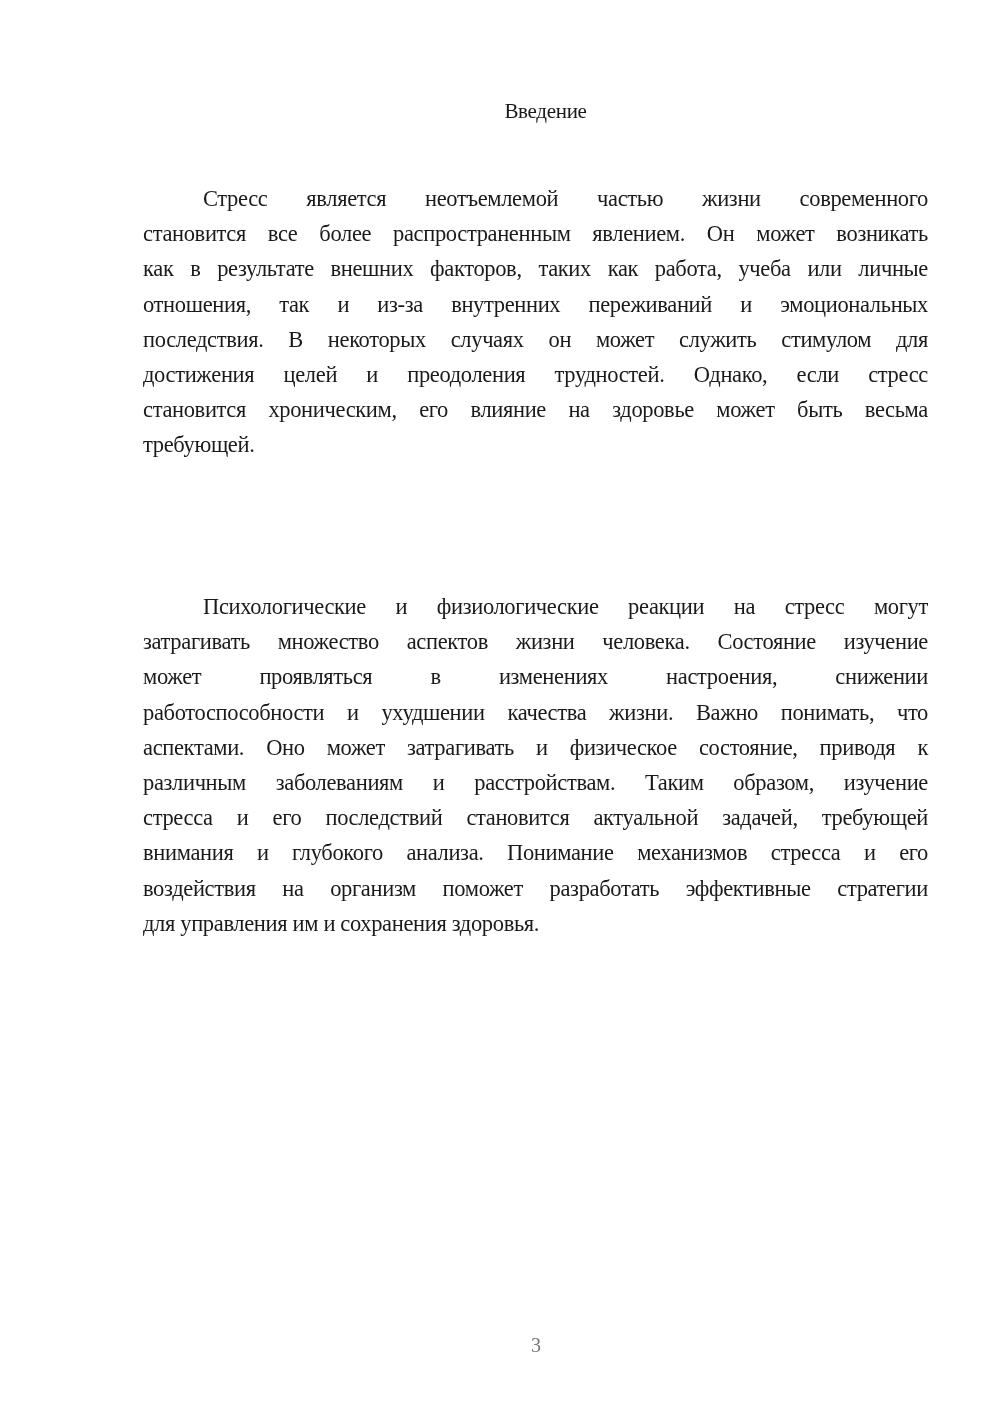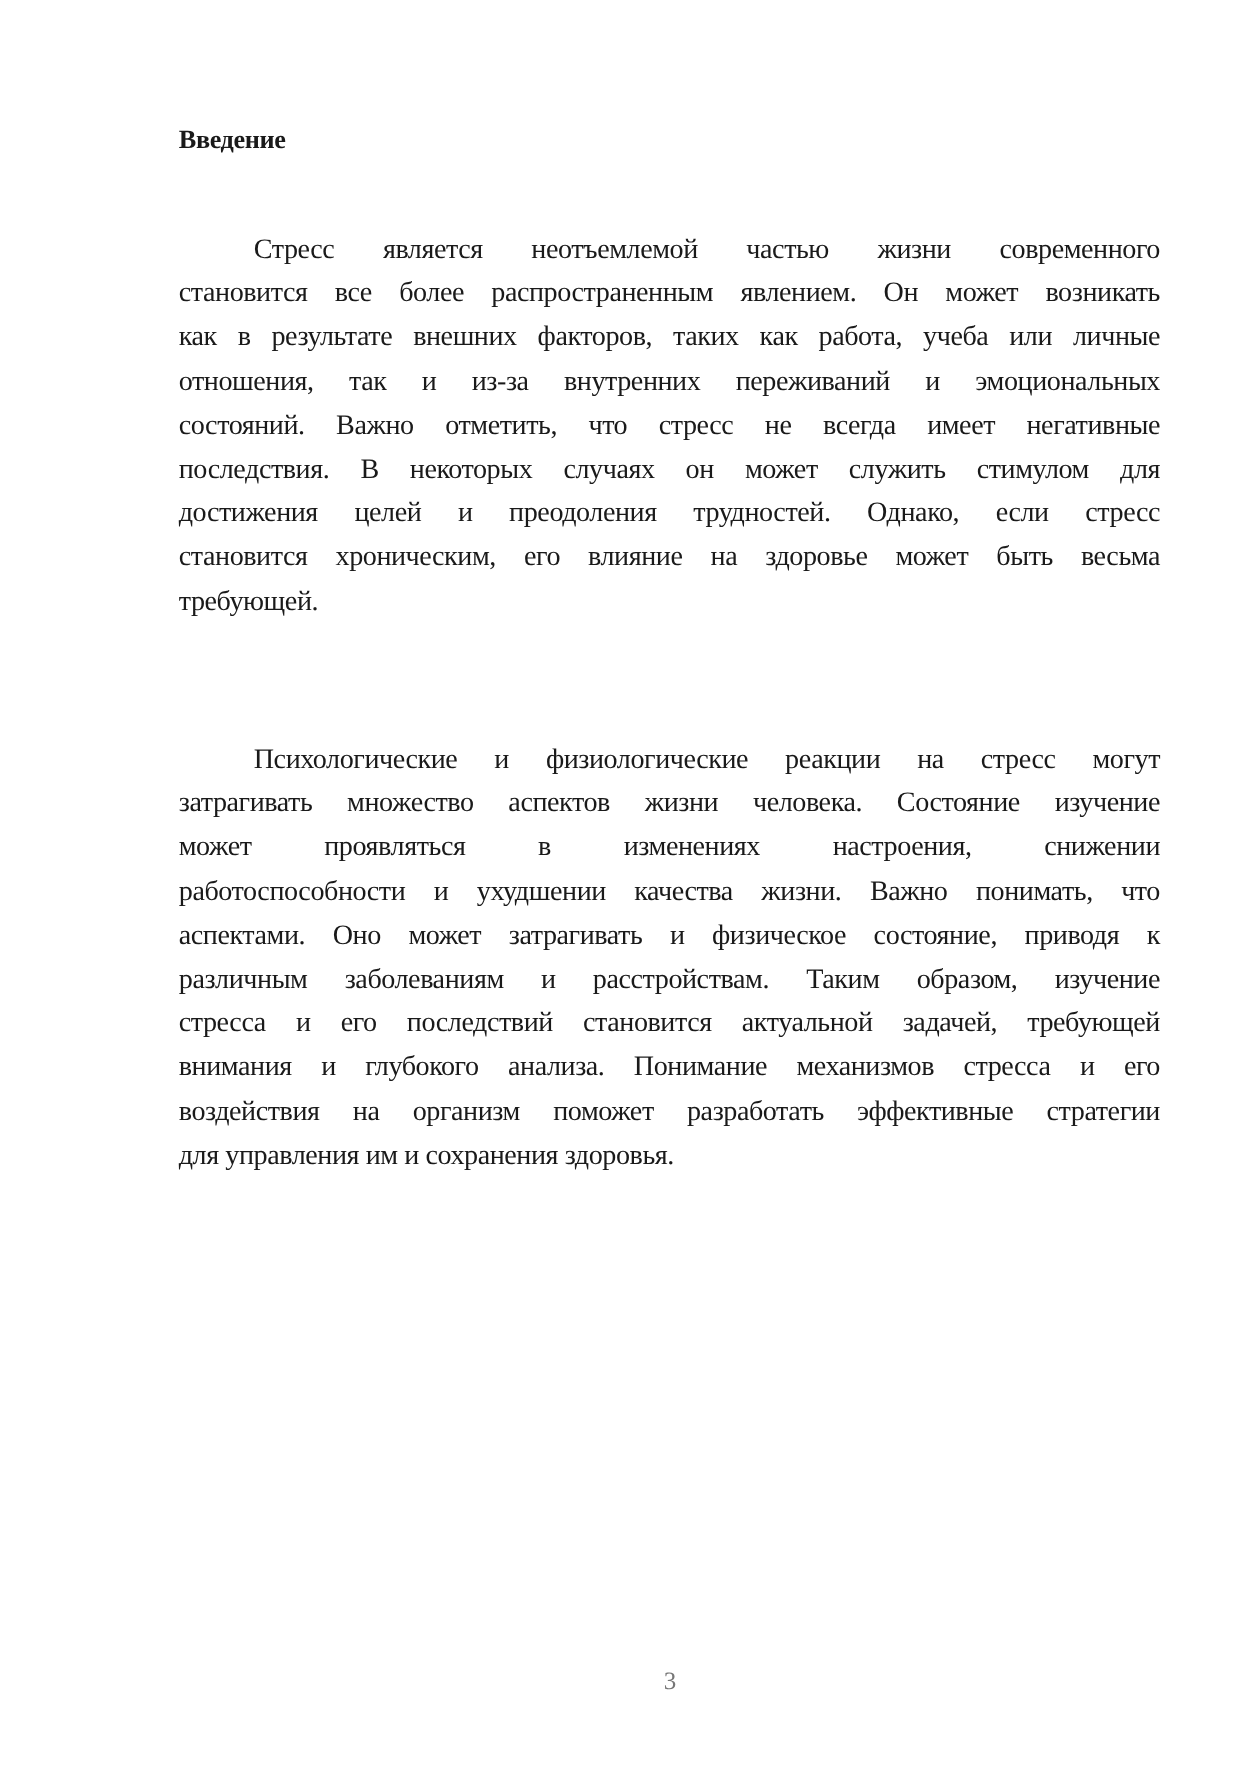--- a/index.html
+++ b/index.html
@@ -16,25 +16,25 @@
     color: #1a1a1a;
   }
   .page {
     position: absolute;
     left: 0; top: 0;
     width: 1000px; height: 1414px;
     background: #ffffff;
   }
   .title {
     position: absolute;
-    left: 143px;
+    left: 153px;
     width: 785px;
     top: 98px;
-    text-align: left;
-    font-weight: bold;
+    text-align: center;
+    font-weight: normal;
     font-size: 21px;
     line-height: 26px;
     letter-spacing: -0.3px;
   }
   .para {
     position: absolute;
     left: 143px;
     width: 785px;
   }
   .line {
@@ -73,21 +73,20 @@
 
 <div class="page">
 
   <div class="title">Введение</div>
 
   <div class="para" id="p1">
     <span class="line indent">Стресс является неотъемлемой частью жизни современного</span>
     <span class="line">становится все более распространенным явлением. Он может возникать</span>
     <span class="line">как в результате внешних факторов, таких как работа, учеба или личные</span>
     <span class="line">отношения, так и из-за внутренних переживаний и эмоциональных</span>
-    <span class="line">состояний. Важно отметить, что стресс не всегда имеет негативные</span>
     <span class="line">последствия. В некоторых случаях он может служить стимулом для</span>
     <span class="line">достижения целей и преодоления трудностей. Однако, если стресс</span>
     <span class="line">становится хроническим, его влияние на здоровье может быть весьма</span>
     <span class="line last">требующей.</span>
   </div>
 
   <div class="para" id="p2">
     <span class="line indent">Психологические и физиологические реакции на стресс могут</span>
     <span class="line">затрагивать множество аспектов жизни человека. Состояние изучение</span>
     <span class="line">может проявляться в изменениях настроения, снижении</span>

